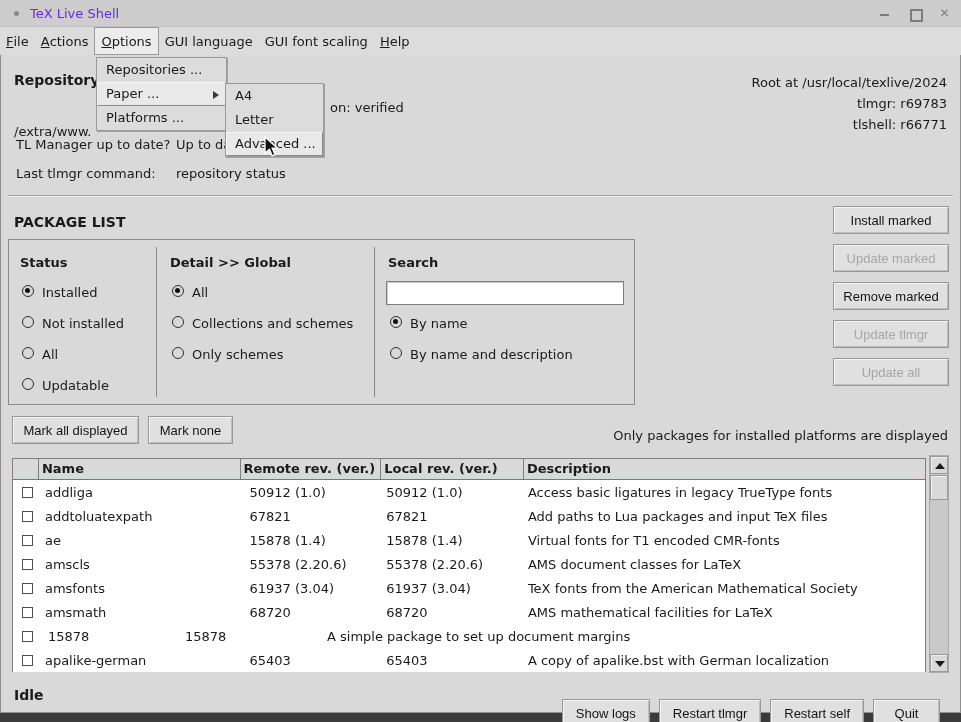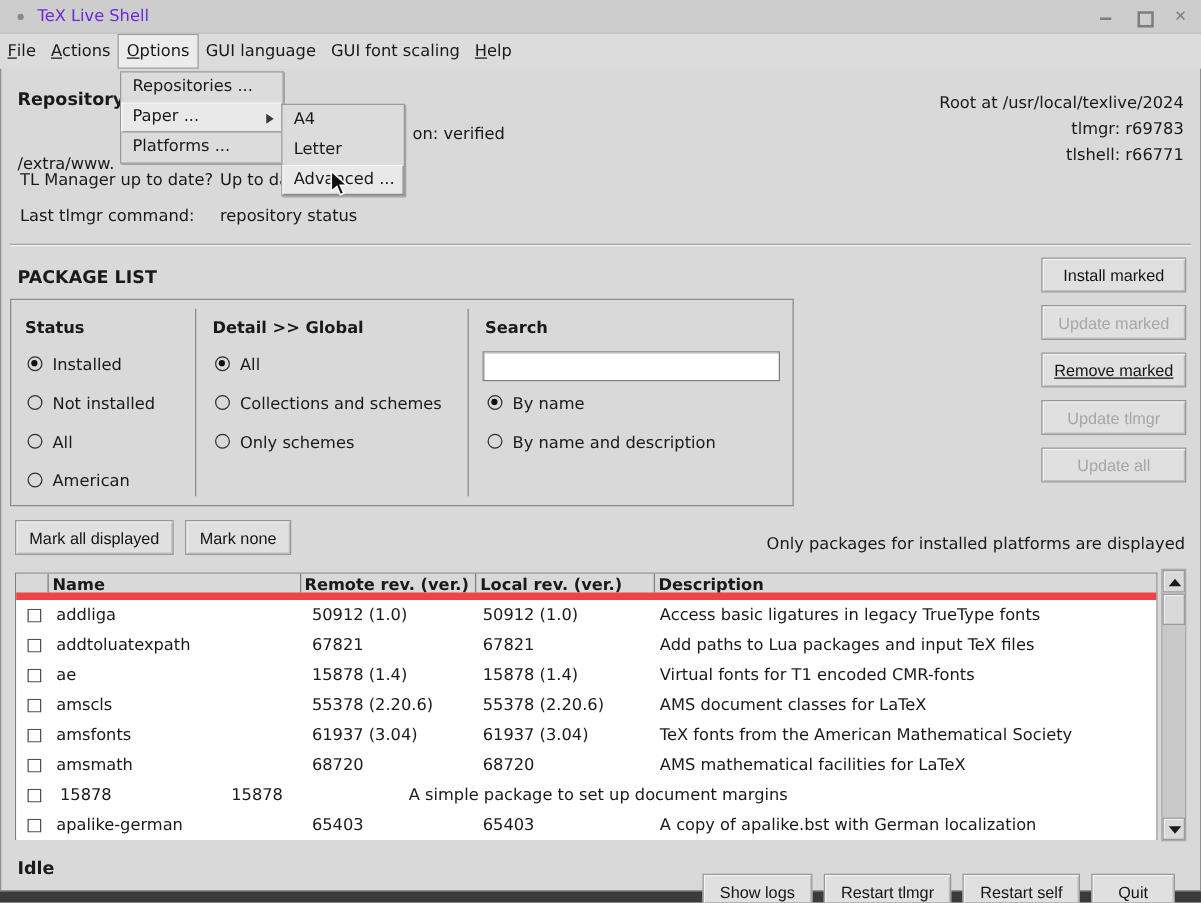--- a/index.html
+++ b/index.html
@@ -59,21 +59,21 @@
     box-shadow: inset 1px 1px 0 #f4f4f4, inset -1px -1px 0 #bdbdbd;
     font-size:13px; color:#141414; display:flex; align-items:center; justify-content:center;
     white-space:pre; cursor:default;
   }
   .btn.disabled { color:#a6a6a6; }
   .side-btn { position:absolute; left:833px; width:116px; height:28px; }
   .mark-btn { position:absolute; top:416px; height:28px; }
   
   .pkg-table { position:absolute; left:12px; top:458px; width:914px; height:214px;
     border:1px solid #7f7f7f; background:#ffffff; }
-  .tbl-header { display:flex; height:21px; background:#d9d9d9; border-bottom:6px solid #ef4444; }
+  .tbl-header { display:flex; height:21px; background:#d9d9d9; border-bottom:1px solid #ef4444; }
   .tbl-header .hc { font-size:13px; font-weight:bold; line-height:20px; padding-left:3px;
     border-right:1px solid #7f7f7f; overflow:hidden; white-space:pre; }
   .tbl-header .hc:last-child { border-right:none; }
   .tbl-row { display:flex; height:24px; align-items:center; font-size:13px; background:#ffffff; }
   .tbl-row .c { overflow:hidden; white-space:pre; }
   .cb { width:11px; height:11px; border:1px solid #4f4f4f; background:#ffffff; margin-left:9px; flex:0 0 auto; }
   
   .scrollbar { position:absolute; left:929px; top:455px; width:20px; height:218px;
     background:#c9c9c9; border:1px solid #aaaaaa; }
   .sb-btn { position:absolute; left:0; width:18px; height:18px; background:#d9d9d9;
@@ -146,32 +146,32 @@
   <div class="vline" style="left:156px;" data-name="filter-divider-1"></div>
   <div class="vline" style="left:374px;" data-name="filter-divider-2"></div>
   <div class="abs bold" style="left:20px; top:255px;" data-name="status-group-label">Status</div>
   <div class="abs bold" style="left:170px; top:255px;" data-name="detail-group-label">Detail &gt;&gt; Global</div>
   <div class="abs bold" style="left:388px; top:255px;" data-name="search-group-label">Search</div>
   <input class="search-input" type="text" data-name="search-input" value="" style="">
   <div id="radio-groups">
       <div class="radio-row" data-name="radio-installed" style="left: 22px; top: 285px;"><span class="radio sel" data-name="radio-indicator"></span><span data-name="radio-label">Installed</span></div>
       <div class="radio-row" data-name="radio-not-installed" style="left: 22px; top: 316px;"><span class="radio" data-name="radio-indicator"></span><span data-name="radio-label">Not installed</span></div>
       <div class="radio-row" data-name="radio-all" style="left: 22px; top: 347px;"><span class="radio" data-name="radio-indicator"></span><span data-name="radio-label">All</span></div>
-      <div class="radio-row" data-name="radio-updatable" style="left: 22px; top: 378px;"><span class="radio" data-name="radio-indicator"></span><span data-name="radio-label">American</span></div>
+      <div class="radio-row" data-name="radio-updatable" style="left: 22px; top: 378px;"><span class="radio" data-name="radio-indicator"></span><span data-name="radio-label">Updatable</span></div>
       <div class="radio-row" data-name="radio-all" style="left: 172px; top: 285px;"><span class="radio sel" data-name="radio-indicator"></span><span data-name="radio-label">All</span></div>
       <div class="radio-row" data-name="radio-collections-and-schemes" style="left: 172px; top: 316px;"><span class="radio" data-name="radio-indicator"></span><span data-name="radio-label">Collections and schemes</span></div>
       <div class="radio-row" data-name="radio-only-schemes" style="left: 172px; top: 347px;"><span class="radio" data-name="radio-indicator"></span><span data-name="radio-label">Only schemes</span></div>
       <div class="radio-row" data-name="radio-by-name" style="left: 390px; top: 316px;"><span class="radio sel" data-name="radio-indicator"></span><span data-name="radio-label">By name</span></div>
       <div class="radio-row" data-name="radio-by-name-and-description" style="left: 390px; top: 347px;"><span class="radio" data-name="radio-indicator"></span><span data-name="radio-label">By name and description</span></div>
     </div>
 
   <div id="side-buttons">
       <button class="btn side-btn" data-name="install-marked-button" style="top: 206px;">Install marked</button>
       <button class="btn side-btn disabled" data-name="update-marked-button" style="top: 244px;">Update marked</button>
-      <button class="btn side-btn" data-name="remove-marked-button" style="top: 282px; text-decoration: underline;">Remove marked</button>
+      <button class="btn side-btn" data-name="remove-marked-button" style="top: 282px;">Remove marked</button>
       <button class="btn side-btn disabled" data-name="update-tlmgr-button" style="top: 320px;">Update tlmgr</button>
       <button class="btn side-btn disabled" data-name="update-all-button" style="top: 358px;">Update all</button>
     </div>
 
   <button class="btn mark-btn" style="left:12px; width:127px;" data-name="mark-all-displayed-button">Mark all displayed</button>
   <button class="btn mark-btn" style="left:148px; width:85px;" data-name="mark-none-button">Mark none</button>
   <div class="abs right-align" style="right:13px; top:428px;" data-name="platforms-note">Only packages for installed platforms are displayed</div>
 
   <div class="pkg-table" data-name="package-table">
     <div class="tbl-header" id="table-header" data-name="table-header">

